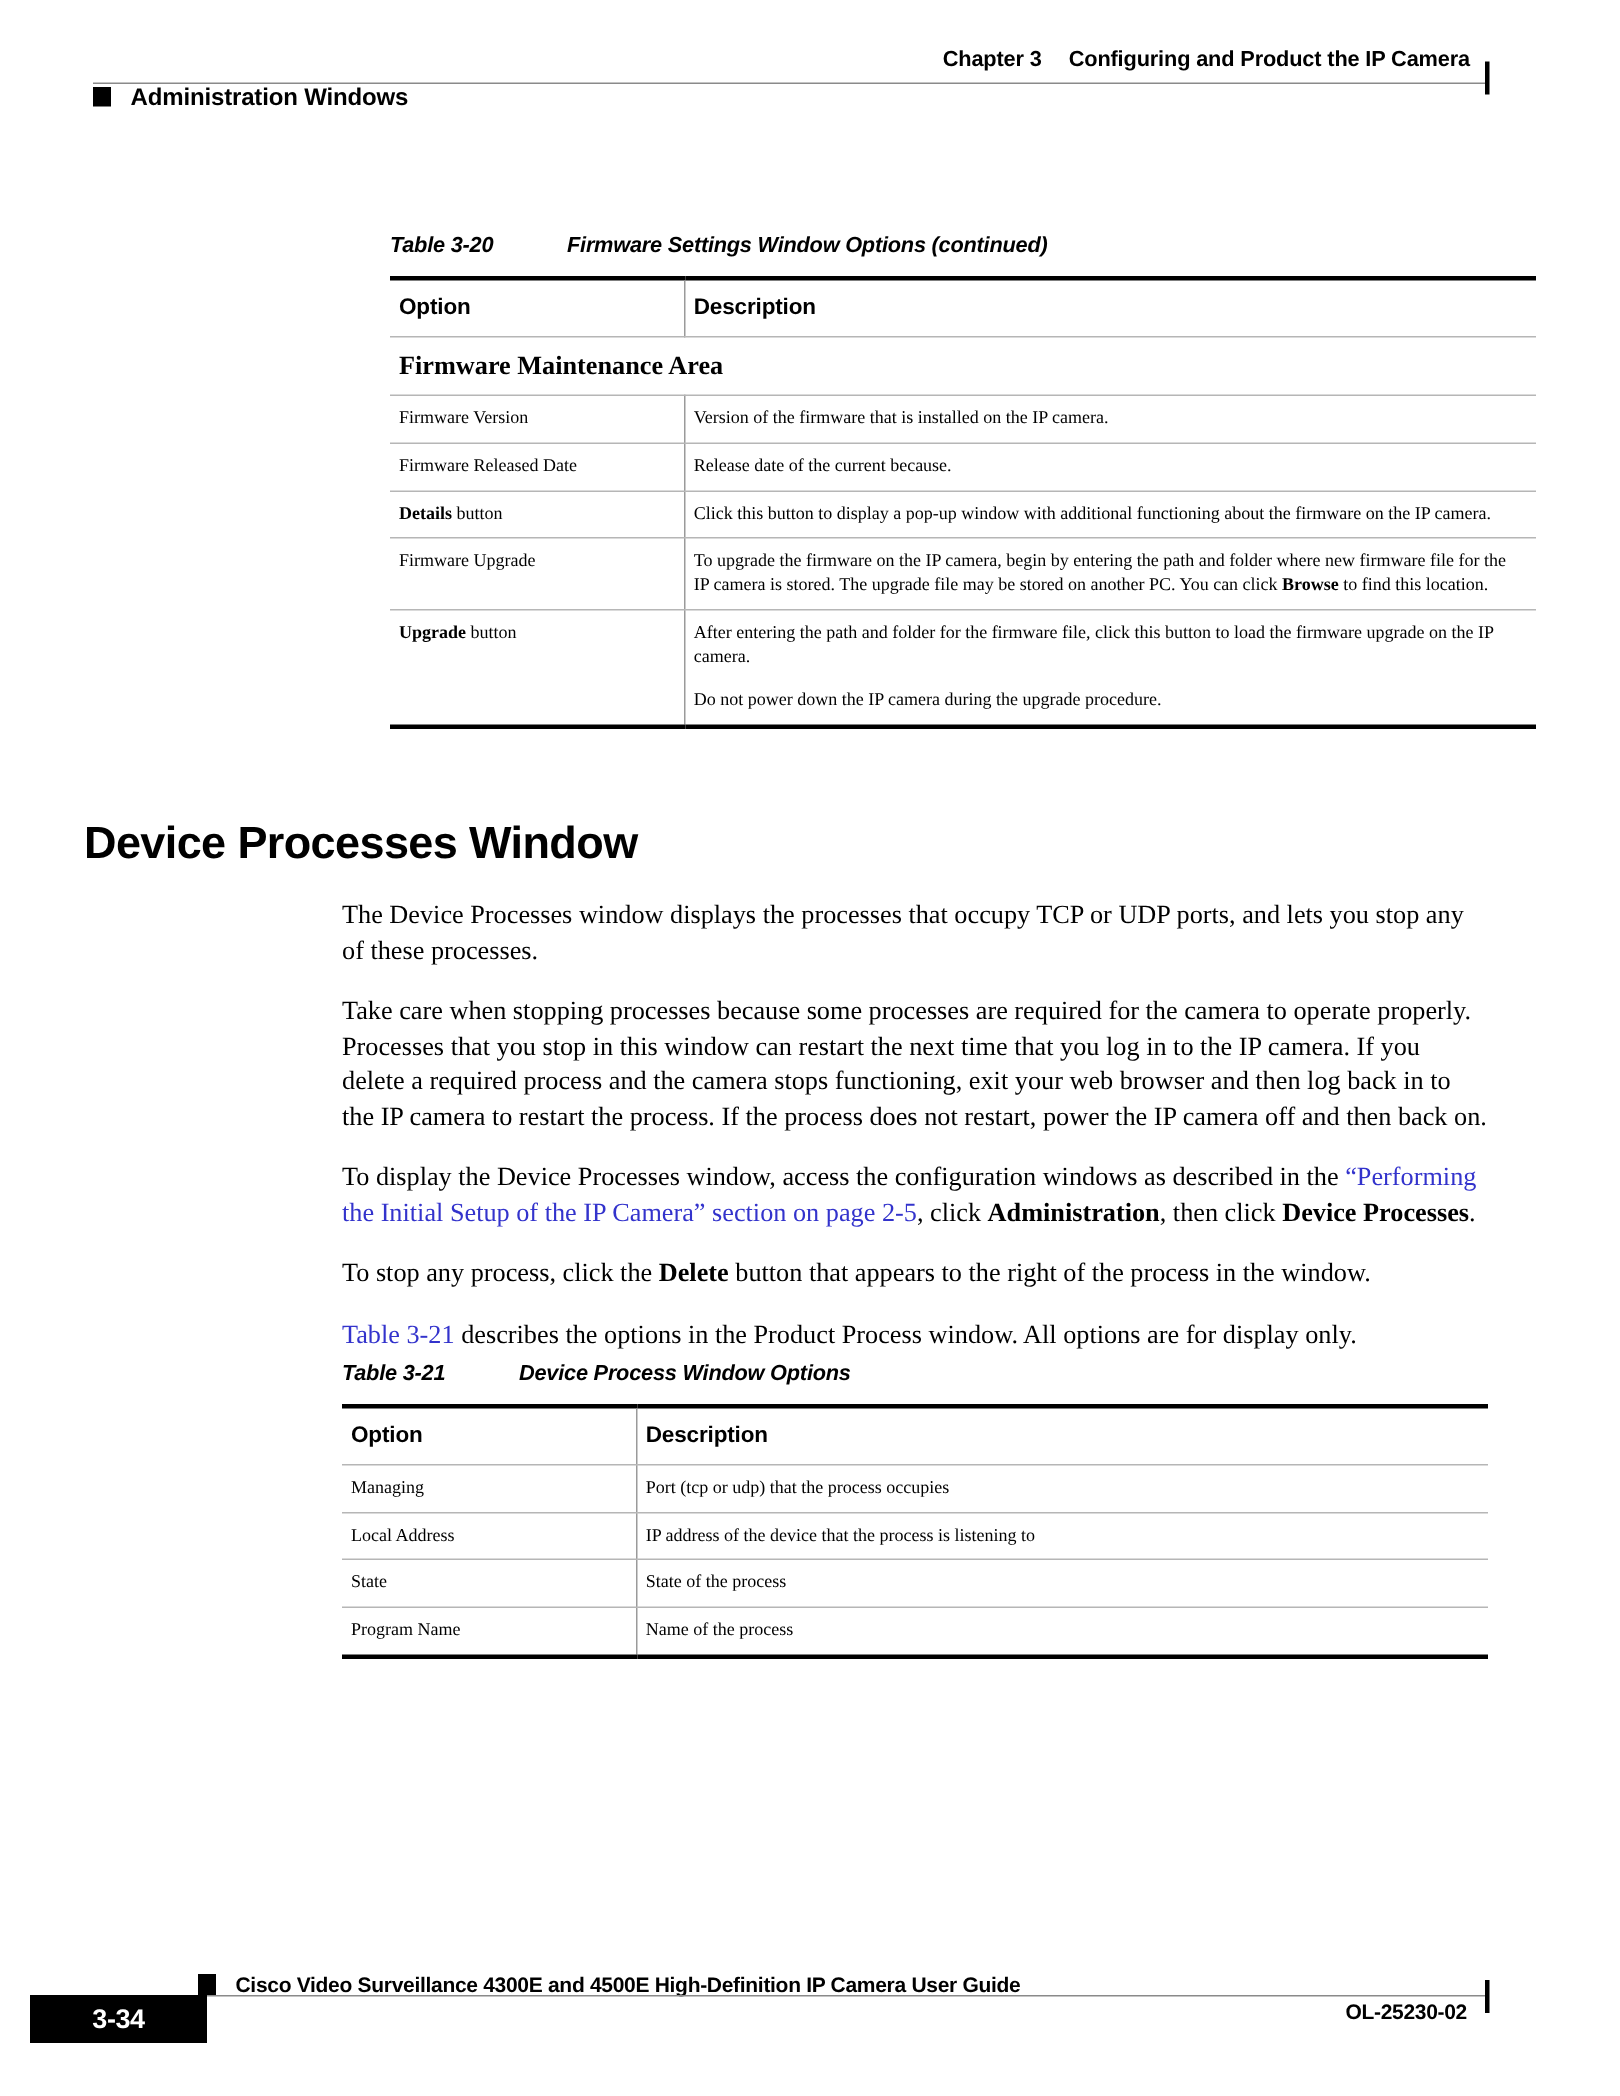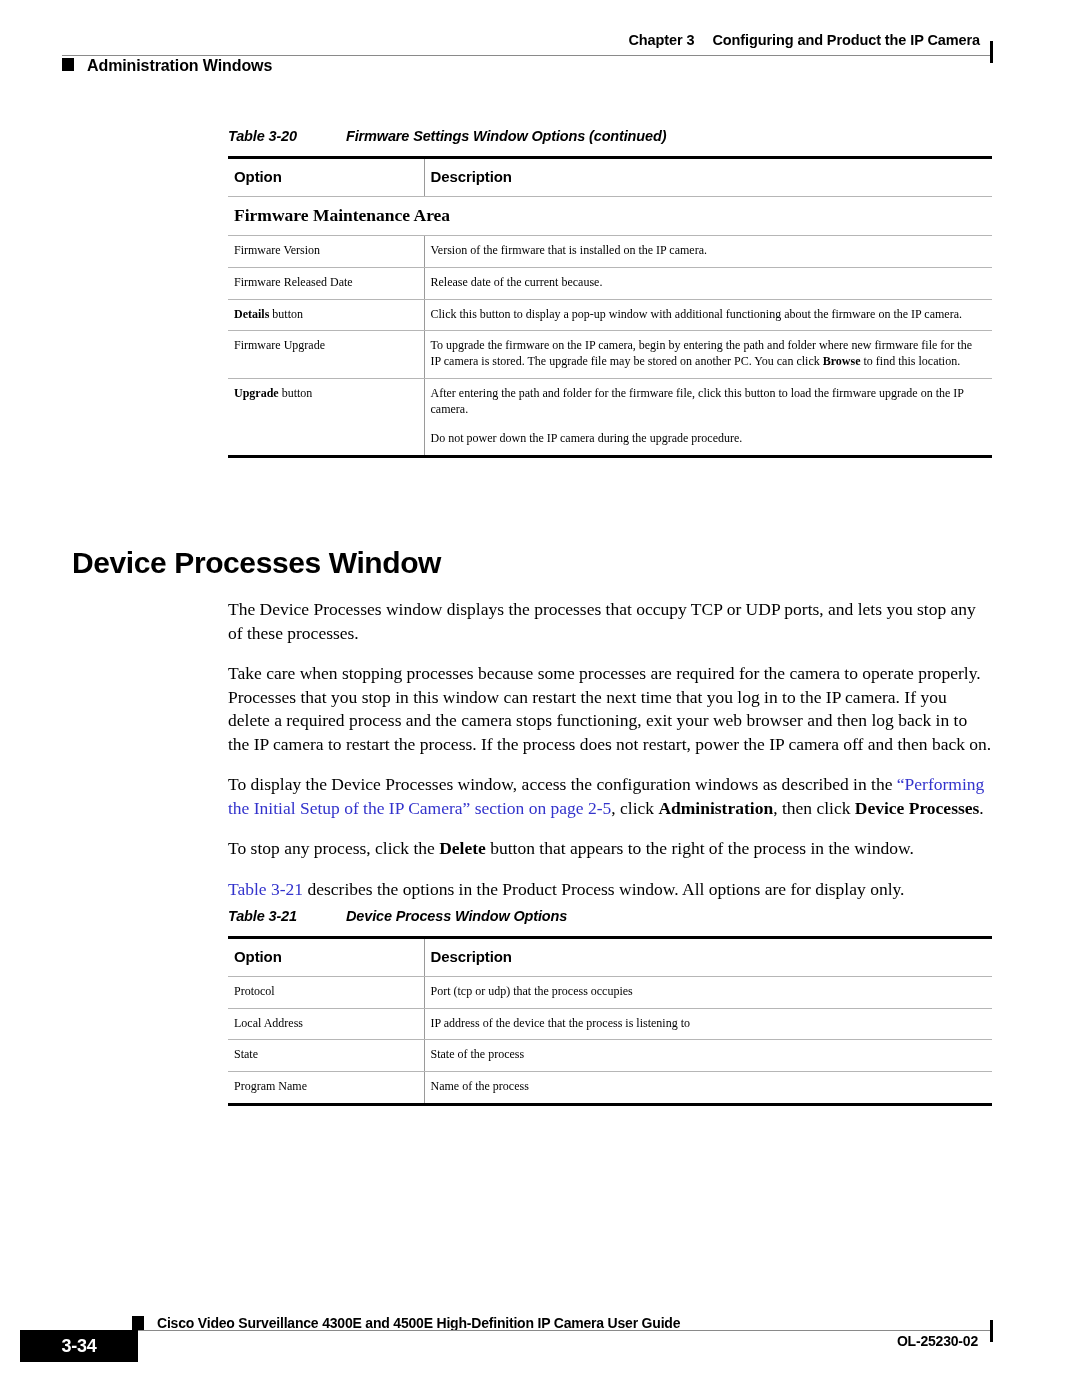--- a/index.html
+++ b/index.html
@@ -134,21 +134,21 @@
   }
   table.doc tr.last-row td { border-bottom: 3px solid #000; }
 
   .cellstrong { font-weight: bold; }
   .cell-p { margin: 0; }
   .cell-p + .cell-p { margin-top: 13px; }
 
   
   .h1 {
     position: absolute;
-    left: 72px;
+    left: 56px;
     font-family: "Liberation Sans", "DejaVu Sans", sans-serif;
     font-weight: bold;
     font-size: 30px;
     letter-spacing: -0.4px;
     white-space: nowrap;
   }
 
   
   p.body {
     margin: 0;
@@ -243,21 +243,21 @@
   <div class="hdr">
     <div class="hdr-chapter">
       <span>Chapter 3</span><span class="sep"></span><span>Configuring and Product the IP Camera</span>
     </div>
     <div class="hdr-rule"></div>
     <div class="hdr-rule-tick"></div>
     <div class="hdr-square"></div>
     <div class="hdr-section">Administration Windows</div>
   </div>
 
-  <div class="body-col" style="top:128px;">
+  <div class="body-col" style="top:156px;margin-left:32px;">
     <div class="tbl-caption">
       <span class="num">Table 3-20</span><span>Firmware Settings Window Options (continued)</span>
     </div>
 
     <table class="doc">
       <colgroup>
           <col class="c1">
           <col class="c2">
         </colgroup>
       <thead>
@@ -326,21 +326,21 @@
           <col class="c2">
         </colgroup>
       <thead>
         <tr>
           <th>Option</th>
           <th>Description</th>
         </tr>
       </thead>
       <tbody>
         <tr>
-          <td>Protocol</td>
+          <td>Managing</td>
           <td>Port (tcp or udp) that the process occupies</td>
         </tr>
         <tr>
           <td>Local Address</td>
           <td>IP address of the device that the process is listening to</td>
         </tr>
         <tr>
           <td>State</td>
           <td>State of the process</td>
         </tr>

